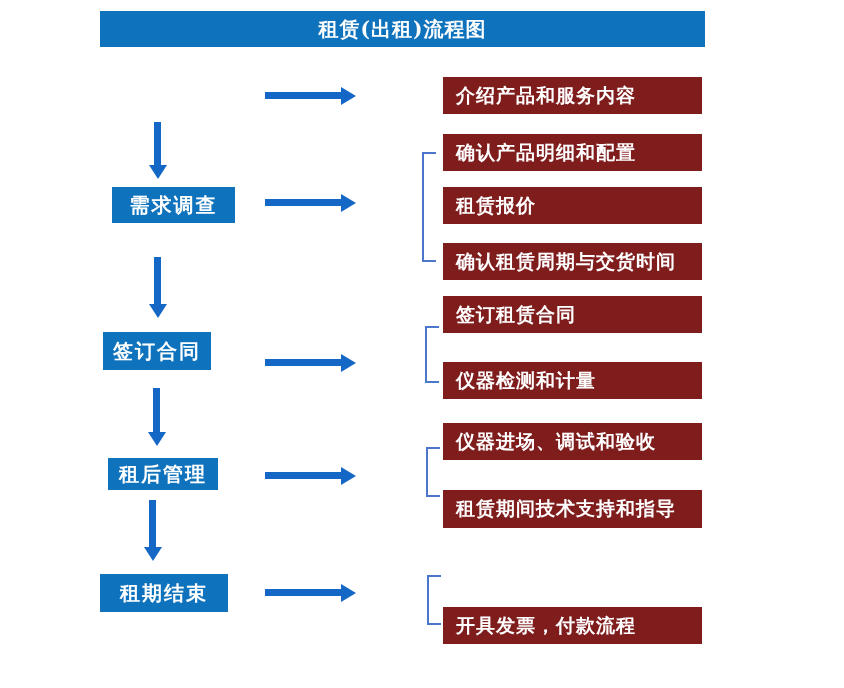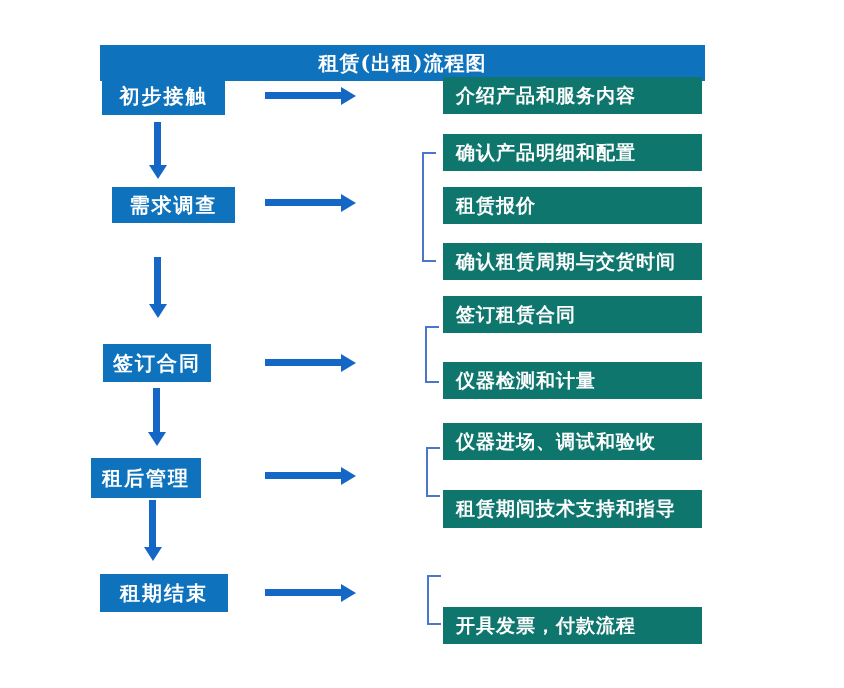--- a/index.html
+++ b/index.html
@@ -3,29 +3,29 @@
 <meta charset="utf-8">
 <style>
   html,body{margin:0;padding:0;background:#ffffff;}
   .canvas{
     position:relative;width:844px;height:688px;background:#ffffff;
     font-family:"DejaVu Serif","Liberation Serif",serif;overflow:hidden;
   }
   .title-bar{
     position:absolute;left:100px;top:11px;width:605px;height:36px;
     background:#0f72bc;color:#ffffff;font-weight:bold;font-size:20px;
-    display:flex;align-items:center;justify-content:center;letter-spacing:1px;margin-top:34px;
+    display:flex;align-items:center;justify-content:center;letter-spacing:1px;
   }
   .step{
     position:absolute;background:#0f72bc;color:#ffffff;font-weight:bold;
     font-size:20px;display:flex;align-items:center;justify-content:center;
     letter-spacing:2px;
   }
   .detail{
-    position:absolute;left:443px;width:259px;height:37px;background:#0f766e;
+    position:absolute;left:443px;width:259px;height:37px;background:#7f1d1d;
     color:#ffffff;font-weight:bold;font-size:19px;display:flex;align-items:center;
     padding-left:13px;box-sizing:border-box;letter-spacing:1px;white-space:nowrap;
   }
   .h-arrow{position:absolute;height:7px;background:#1567c6;}
   .h-arrow::after{
     content:"";position:absolute;left:100%;top:50%;transform:translateY(-50%);
     width:0;height:0;border-left:15px solid #1567c6;
     border-top:9px solid transparent;border-bottom:9px solid transparent;
   }
   .v-arrow{position:absolute;width:7px;background:#1567c6;}
@@ -39,24 +39,23 @@
     border:2px solid #4a77c9;border-right:none;background:transparent;
   }
 </style>
 </head>
 <body>
 
 <div class="canvas">
 
   <div class="title-bar">租赁(出租)流程图</div>
 
-  <div class="step" style="left:102px;top:77px;width:123px;height:38px">初步接触</div>
   <div class="step" style="left:112px;top:187px;width:123px;height:36px">需求调查</div>
-  <div class="step" style="left:103px;top:344px;width:108px;height:38px">签订合同</div>
-  <div class="step" style="left:91px;top:458px;width:110px;height:40px">租后管理</div>
+  <div class="step" style="left:103px;top:332px;width:108px;height:38px">签订合同</div>
+  <div class="step" style="left:108px;top:458px;width:110px;height:32px">租后管理</div>
   <div class="step" style="left:100px;top:574px;width:128px;height:38px">租期结束</div>
 
   <div class="detail" style="top:77px">介绍产品和服务内容</div>
   <div class="detail" style="top:134px">确认产品明细和配置</div>
   <div class="detail" style="top:187px">租赁报价</div>
   <div class="detail" style="top:243px">确认租赁周期与交货时间</div>
   <div class="detail" style="top:296px">签订租赁合同</div>
   <div class="detail" style="top:423px">仪器进场、调试和验收</div>
   <div class="detail" style="top:362px">仪器检测和计量</div>
   <div class="detail" style="top:490px;height:38px">租赁期间技术支持和指导</div>

